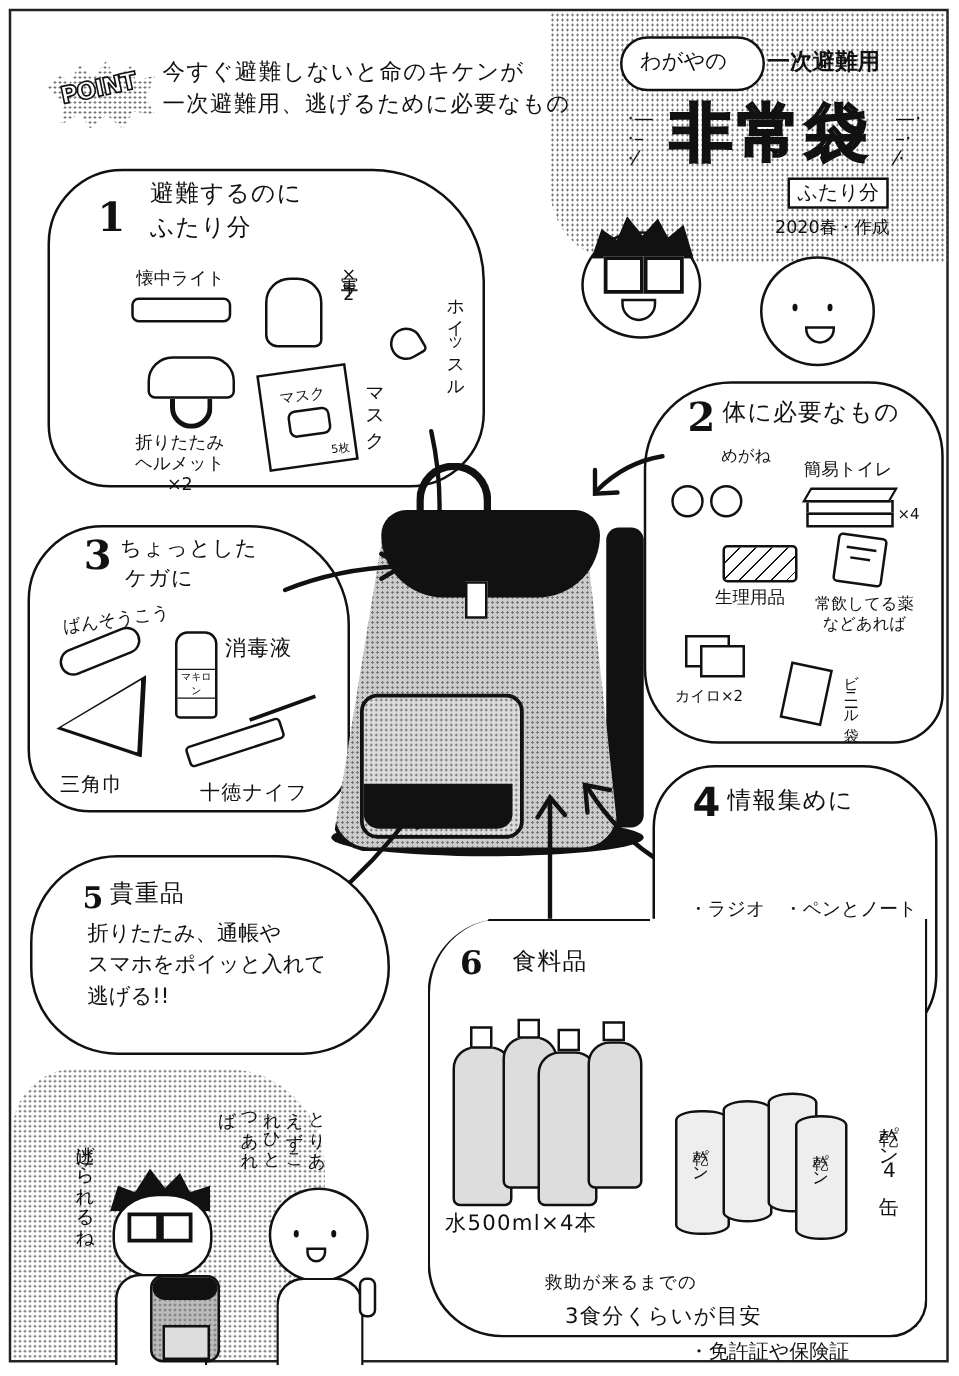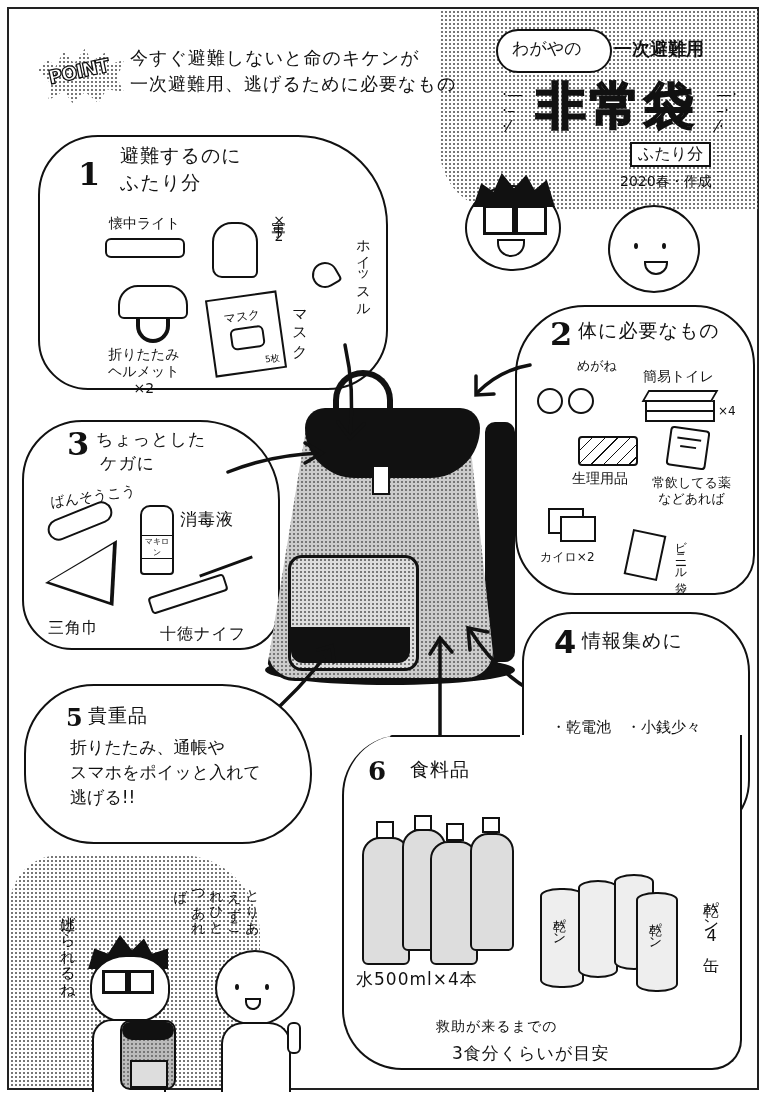--- a/index.html
+++ b/index.html
@@ -161,20 +161,21 @@
       <path d="M430 654 L440 638 L452 652"></path>
     <path d="M530 690 Q495 670 470 630"></path>
       <path d="M470 650 L468 628 L488 632"></path>
   </g>
 </svg>
 
 <div class="bubble" style="left:522px;top:612px;width:228px;height:228px;border-radius:50px 60px 60px 60px;"></div>
 <div class="abs num" style="left:554px;top:626px;font-family:'DejaVu Sans',sans-serif;">4</div>
 <div class="abs hw" style="left:582px;top:628px;">情報集めに</div>
 <div class="abs" style="left:551px;top:670px;font-size:15px;line-height:23px;white-space:pre;">
+  <div>・ラジオ　・ペンとノート</div>
   <div>・乾電池　・小銭少々</div>
   <div>・モバイルバッテリー</div>
   <div style="font-size:16px;margin-top:4px;">・互いの実家や親せき</div>
   <div style="font-size:16px;">　の連絡先のメモ</div>
   <div style="font-size:16px;margin-top:4px;">・免許証や保険証</div>
   
 </div>
 
 <div class="bubble" style="left:24px;top:684px;width:288px;height:160px;border-radius:70px 90px 70px 70px;"></div>
 <div class="abs num" style="left:66px;top:706px;font-size:24px;">5</div>

